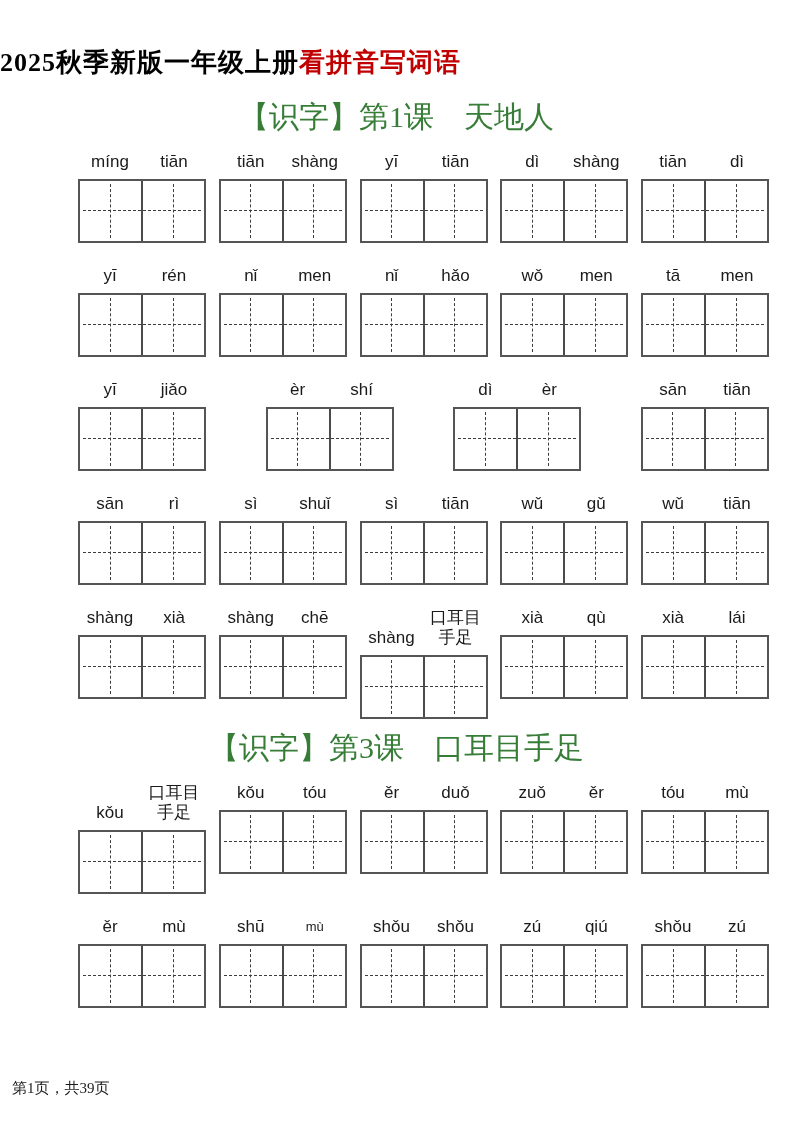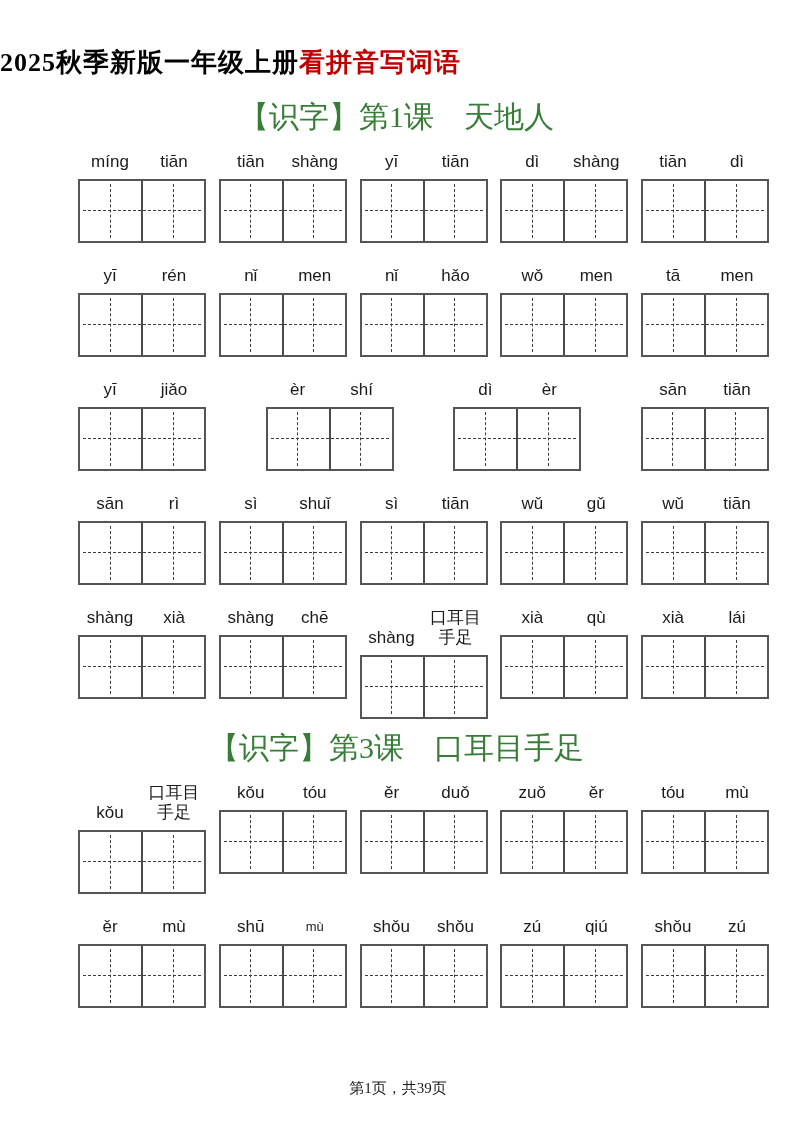--- a/index.html
+++ b/index.html
@@ -78,22 +78,22 @@
   .grid::after{
     content:"";
     position:absolute;
     left:3px;right:3px;top:50%;
     margin-top:-1px;
     border-top:1.6px dashed var(--dash);
     pointer-events:none;
   }
   .footer{
     position:absolute;
-    left:3px;right:0;bottom:24px;
-    text-align:center;
+    left:12px;right:0;bottom:24px;
+    text-align:left;
     font-family:"Liberation Serif","DejaVu Serif",serif;
     font-size:15px;
     color:#1a1a1a;
   }
 </style>
 </head>
 <body>
 
 <div class="page">
   <h1 class="title"><span>2025秋季新版一年级上册</span><span class="accent">看拼音写词语</span></h1>

